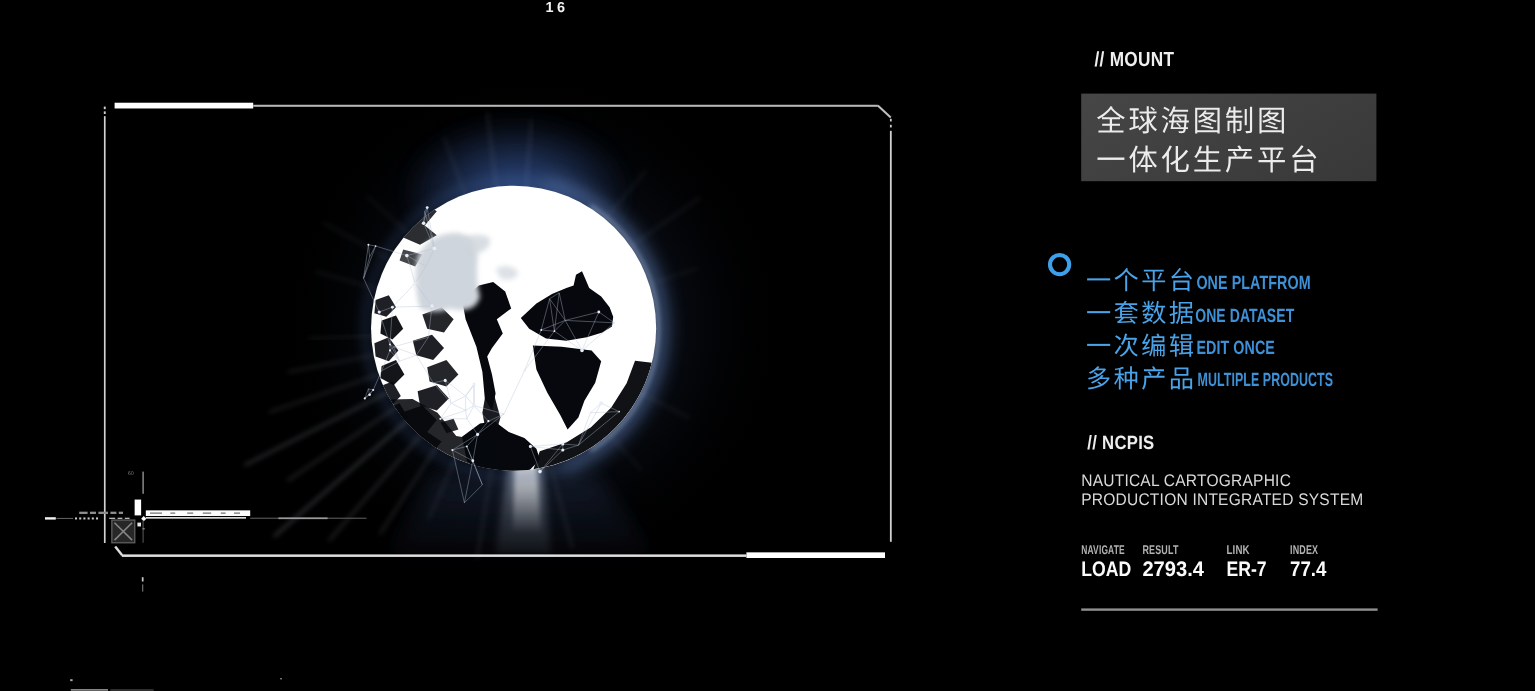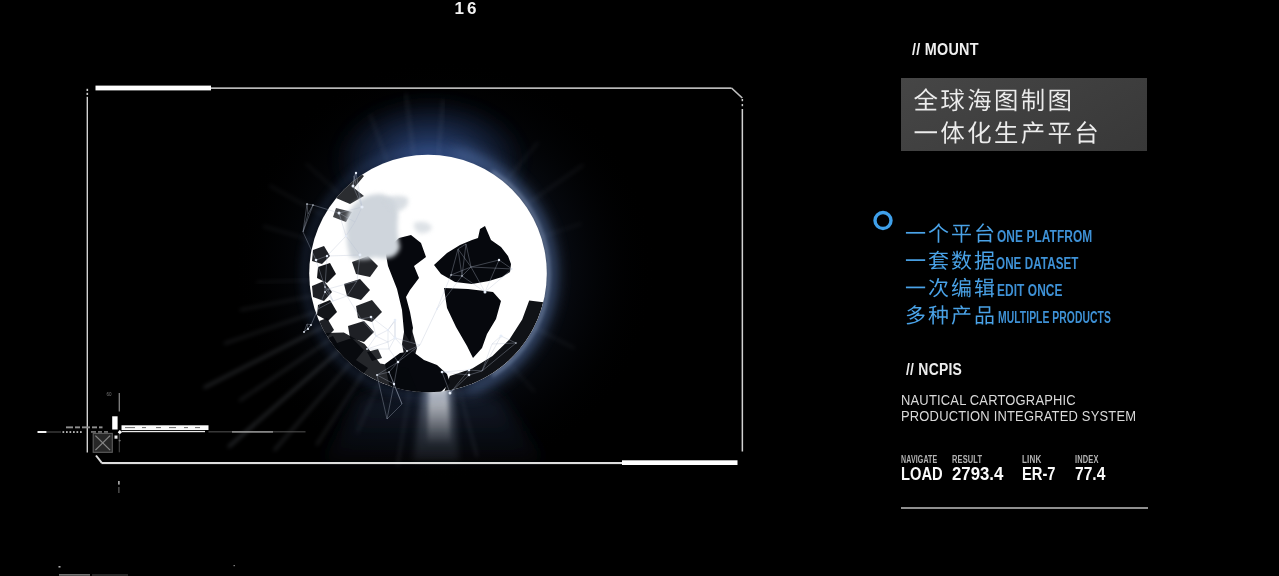--- a/index.html
+++ b/index.html
@@ -391,21 +391,21 @@
       <use href="#g7f16" transform="translate(951.0,295.6) scale(0.02100,-0.02100)"></use>
       <use href="#g8f91" transform="translate(974.0,295.6) scale(0.02100,-0.02100)"></use>
     </g>
     <g fill="#4aa3e8">
       <use href="#g591a" transform="translate(905.0,322.9) scale(0.02100,-0.02100)"></use>
       <use href="#g79cd" transform="translate(928.0,322.9) scale(0.02100,-0.02100)"></use>
       <use href="#g4ea7" transform="translate(951.0,322.9) scale(0.02100,-0.02100)"></use>
       <use href="#g54c1" transform="translate(974.0,322.9) scale(0.02100,-0.02100)"></use>
     </g>
 </svg>
-<div class="t" style="left:454.5px;top:-1px;font-size:17px;font-weight:bold;letter-spacing:3px;color:#f2f2f2">16</div>
+<div class="t" style="left:454.5px;top:-1px;font-size:12px;font-weight:bold;letter-spacing:3px;color:#f2f2f2">16</div>
 <div class="t" style="left:911.5px;top:39.9px;font-size:17px;font-weight:bold;letter-spacing:0.3px;color:#efefef;transform:scaleX(0.845);transform-origin:0 0">// MOUNT</div>
 <div class="t" style="left:997px;top:227.8px;position:absolute;font-weight:bold;color:#3e91d6;font-size:16px;letter-spacing:0.1px;white-space:nowrap;transform-origin:0 0;transform:scaleX(0.744)">ONE PLATFROM</div>
 <div class="t" style="left:996px;top:254.7px;position:absolute;font-weight:bold;color:#3e91d6;font-size:16px;letter-spacing:0.1px;white-space:nowrap;transform-origin:0 0;transform:scaleX(0.728)">ONE DATASET</div>
 <div class="t" style="left:997px;top:281.6px;position:absolute;font-weight:bold;color:#3e91d6;font-size:16px;letter-spacing:0.1px;white-space:nowrap;transform-origin:0 0;transform:scaleX(0.744)">EDIT ONCE</div>
 <div class="t" style="left:998px;top:308.5px;position:absolute;font-weight:bold;color:#3e91d6;font-size:16px;letter-spacing:0.1px;white-space:nowrap;transform-origin:0 0;transform:scaleX(0.646)">MULTIPLE PRODUCTS</div>
 <div class="t" style="left:906px;top:361.2px;font-size:16px;font-weight:bold;letter-spacing:0.3px;color:#ededed;transform:scaleX(0.868);transform-origin:0 0">// NCPIS</div>
 <div class="t" style="left:901px;top:391.7px;font-size:14px;color:#d9d9d9;letter-spacing:0.2px;line-height:16.8px;transform:scaleX(0.925);transform-origin:0 0">NAUTICAL CARTOGRAPHIC<br>PRODUCTION INTEGRATED SYSTEM</div>
 <div class="t" style="left:901px;top:453.1px;position:absolute;font-size:10.5px;font-weight:bold;color:#b2b2b2;letter-spacing:0.2px;transform-origin:0 0;transform:scaleX(0.67)">NAVIGATE</div>
 <div class="t" style="left:952px;top:453.1px;position:absolute;font-size:10.5px;font-weight:bold;color:#b2b2b2;letter-spacing:0.2px;transform-origin:0 0;transform:scaleX(0.71)">RESULT</div>
 <div class="t" style="left:1022px;top:453.1px;position:absolute;font-size:10.5px;font-weight:bold;color:#b2b2b2;letter-spacing:0.2px;transform-origin:0 0;transform:scaleX(0.77)">LINK</div>

